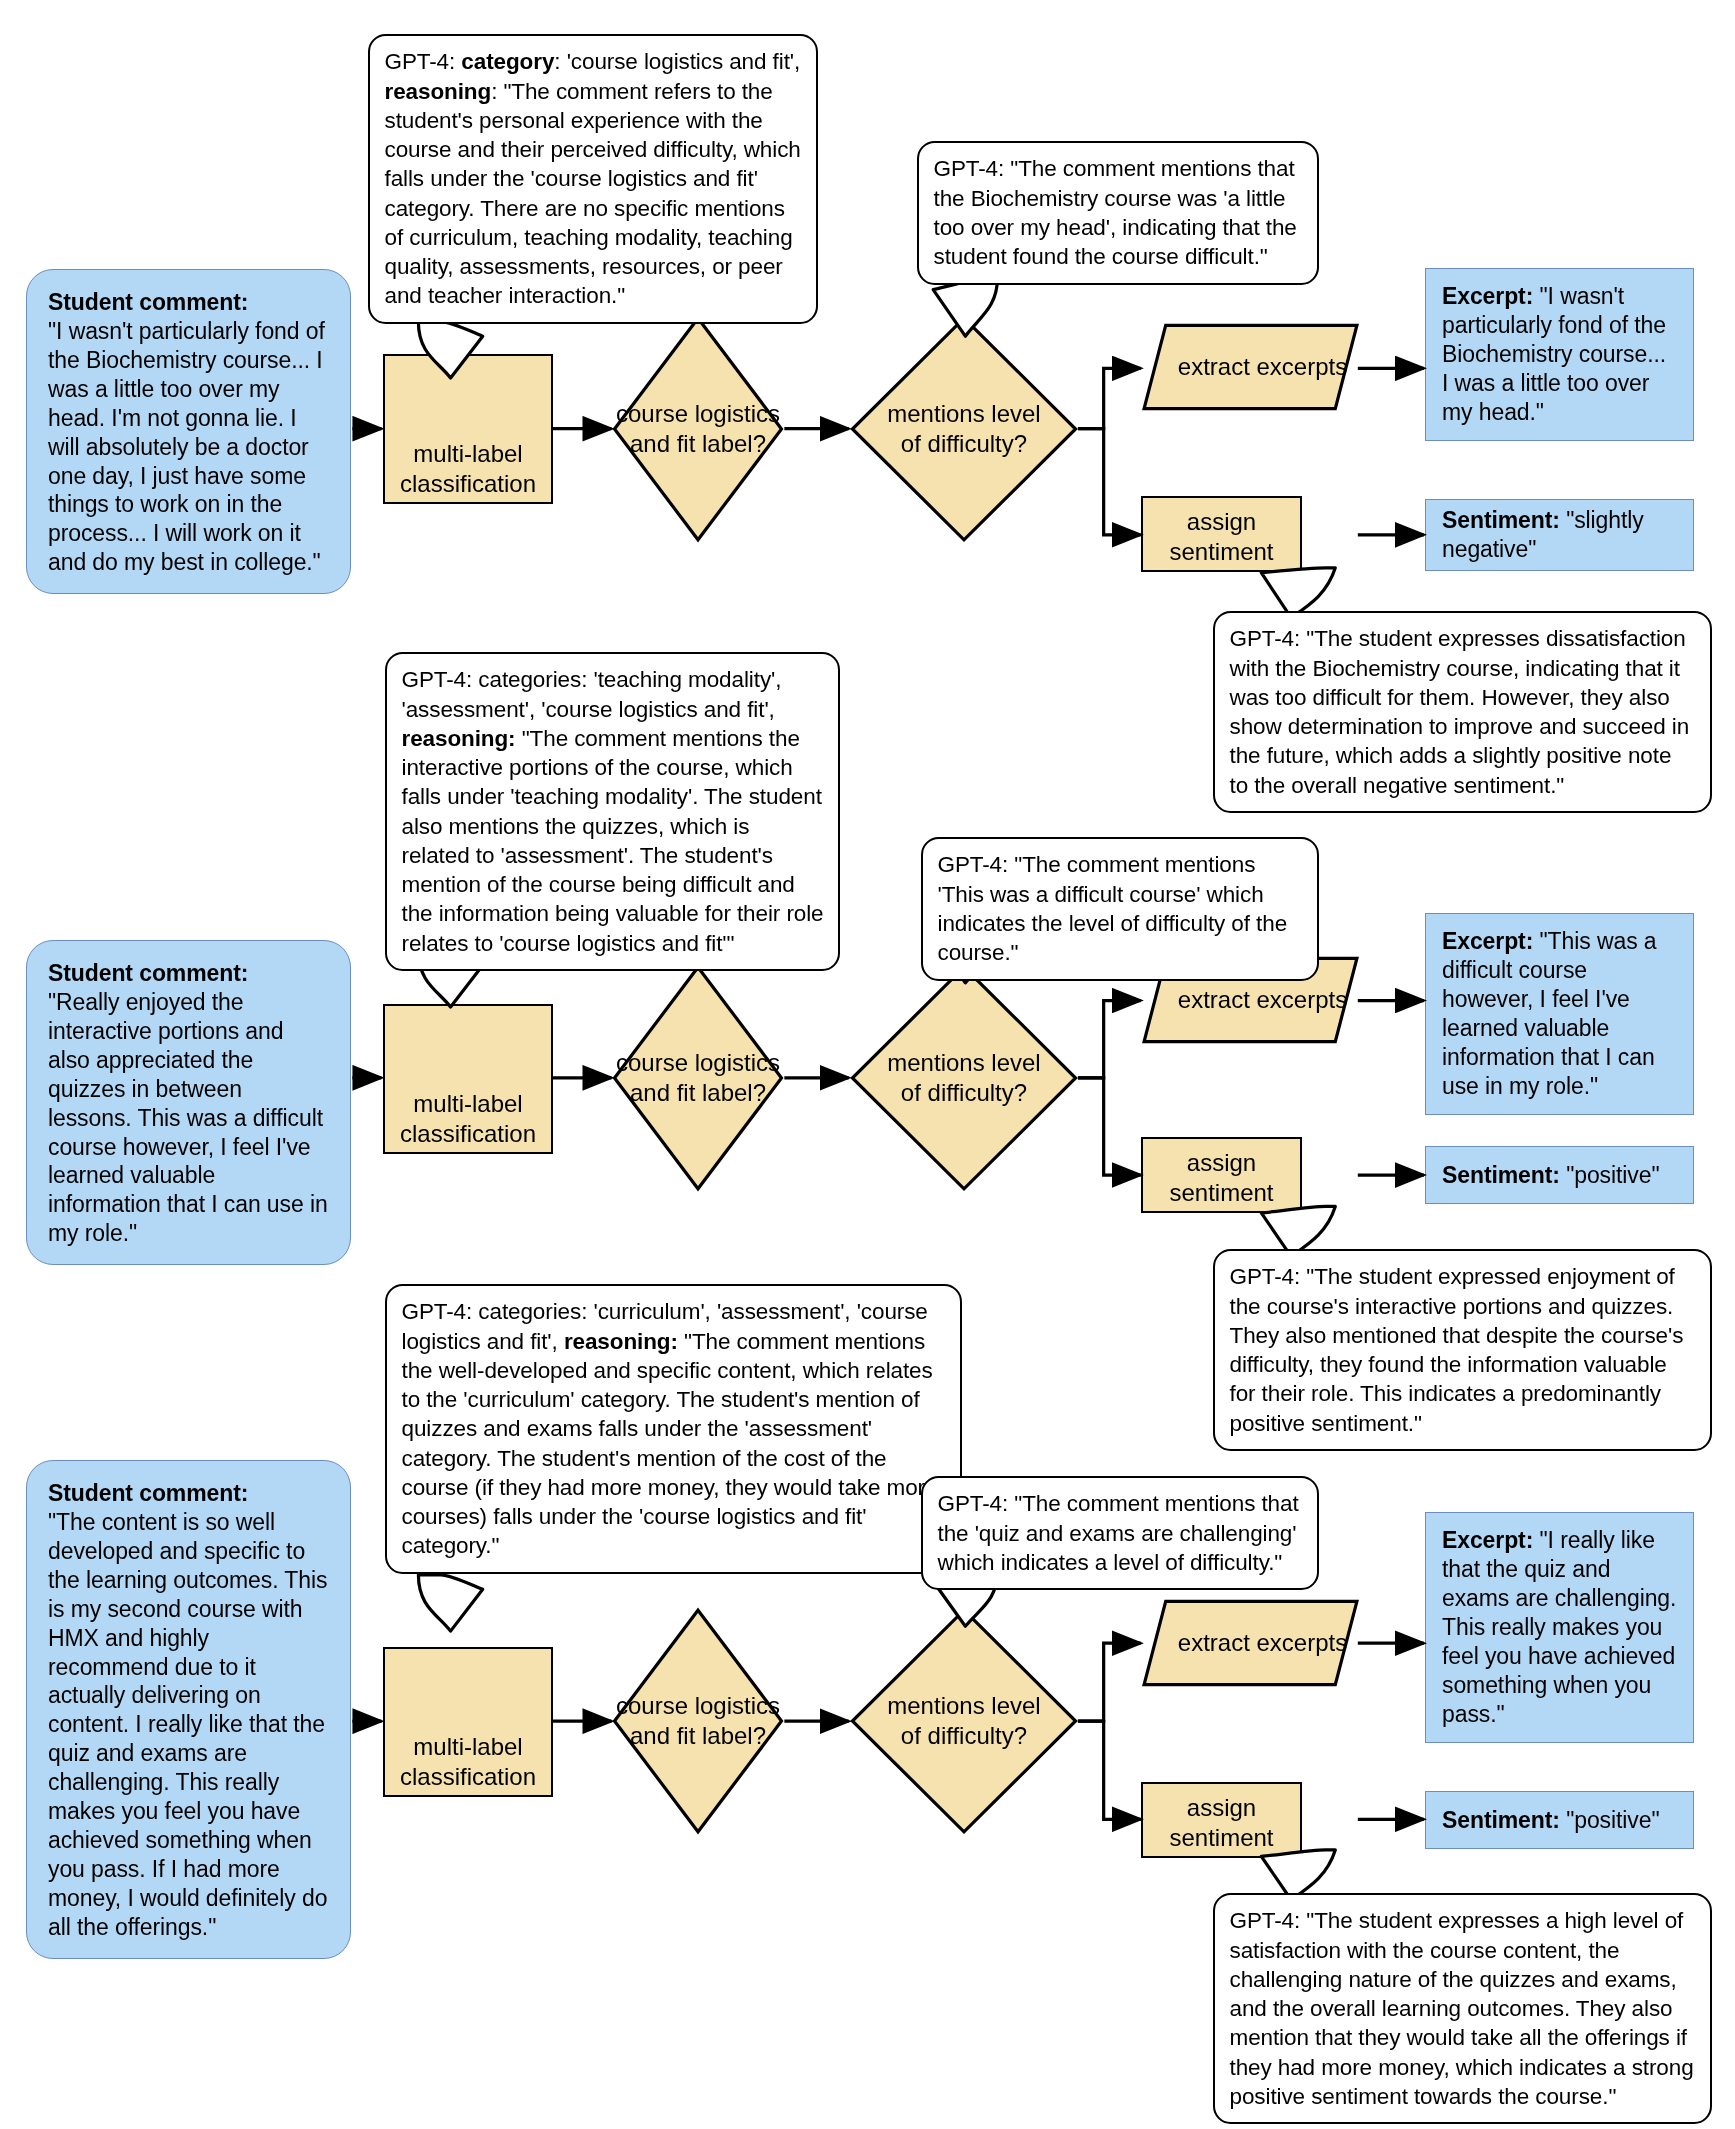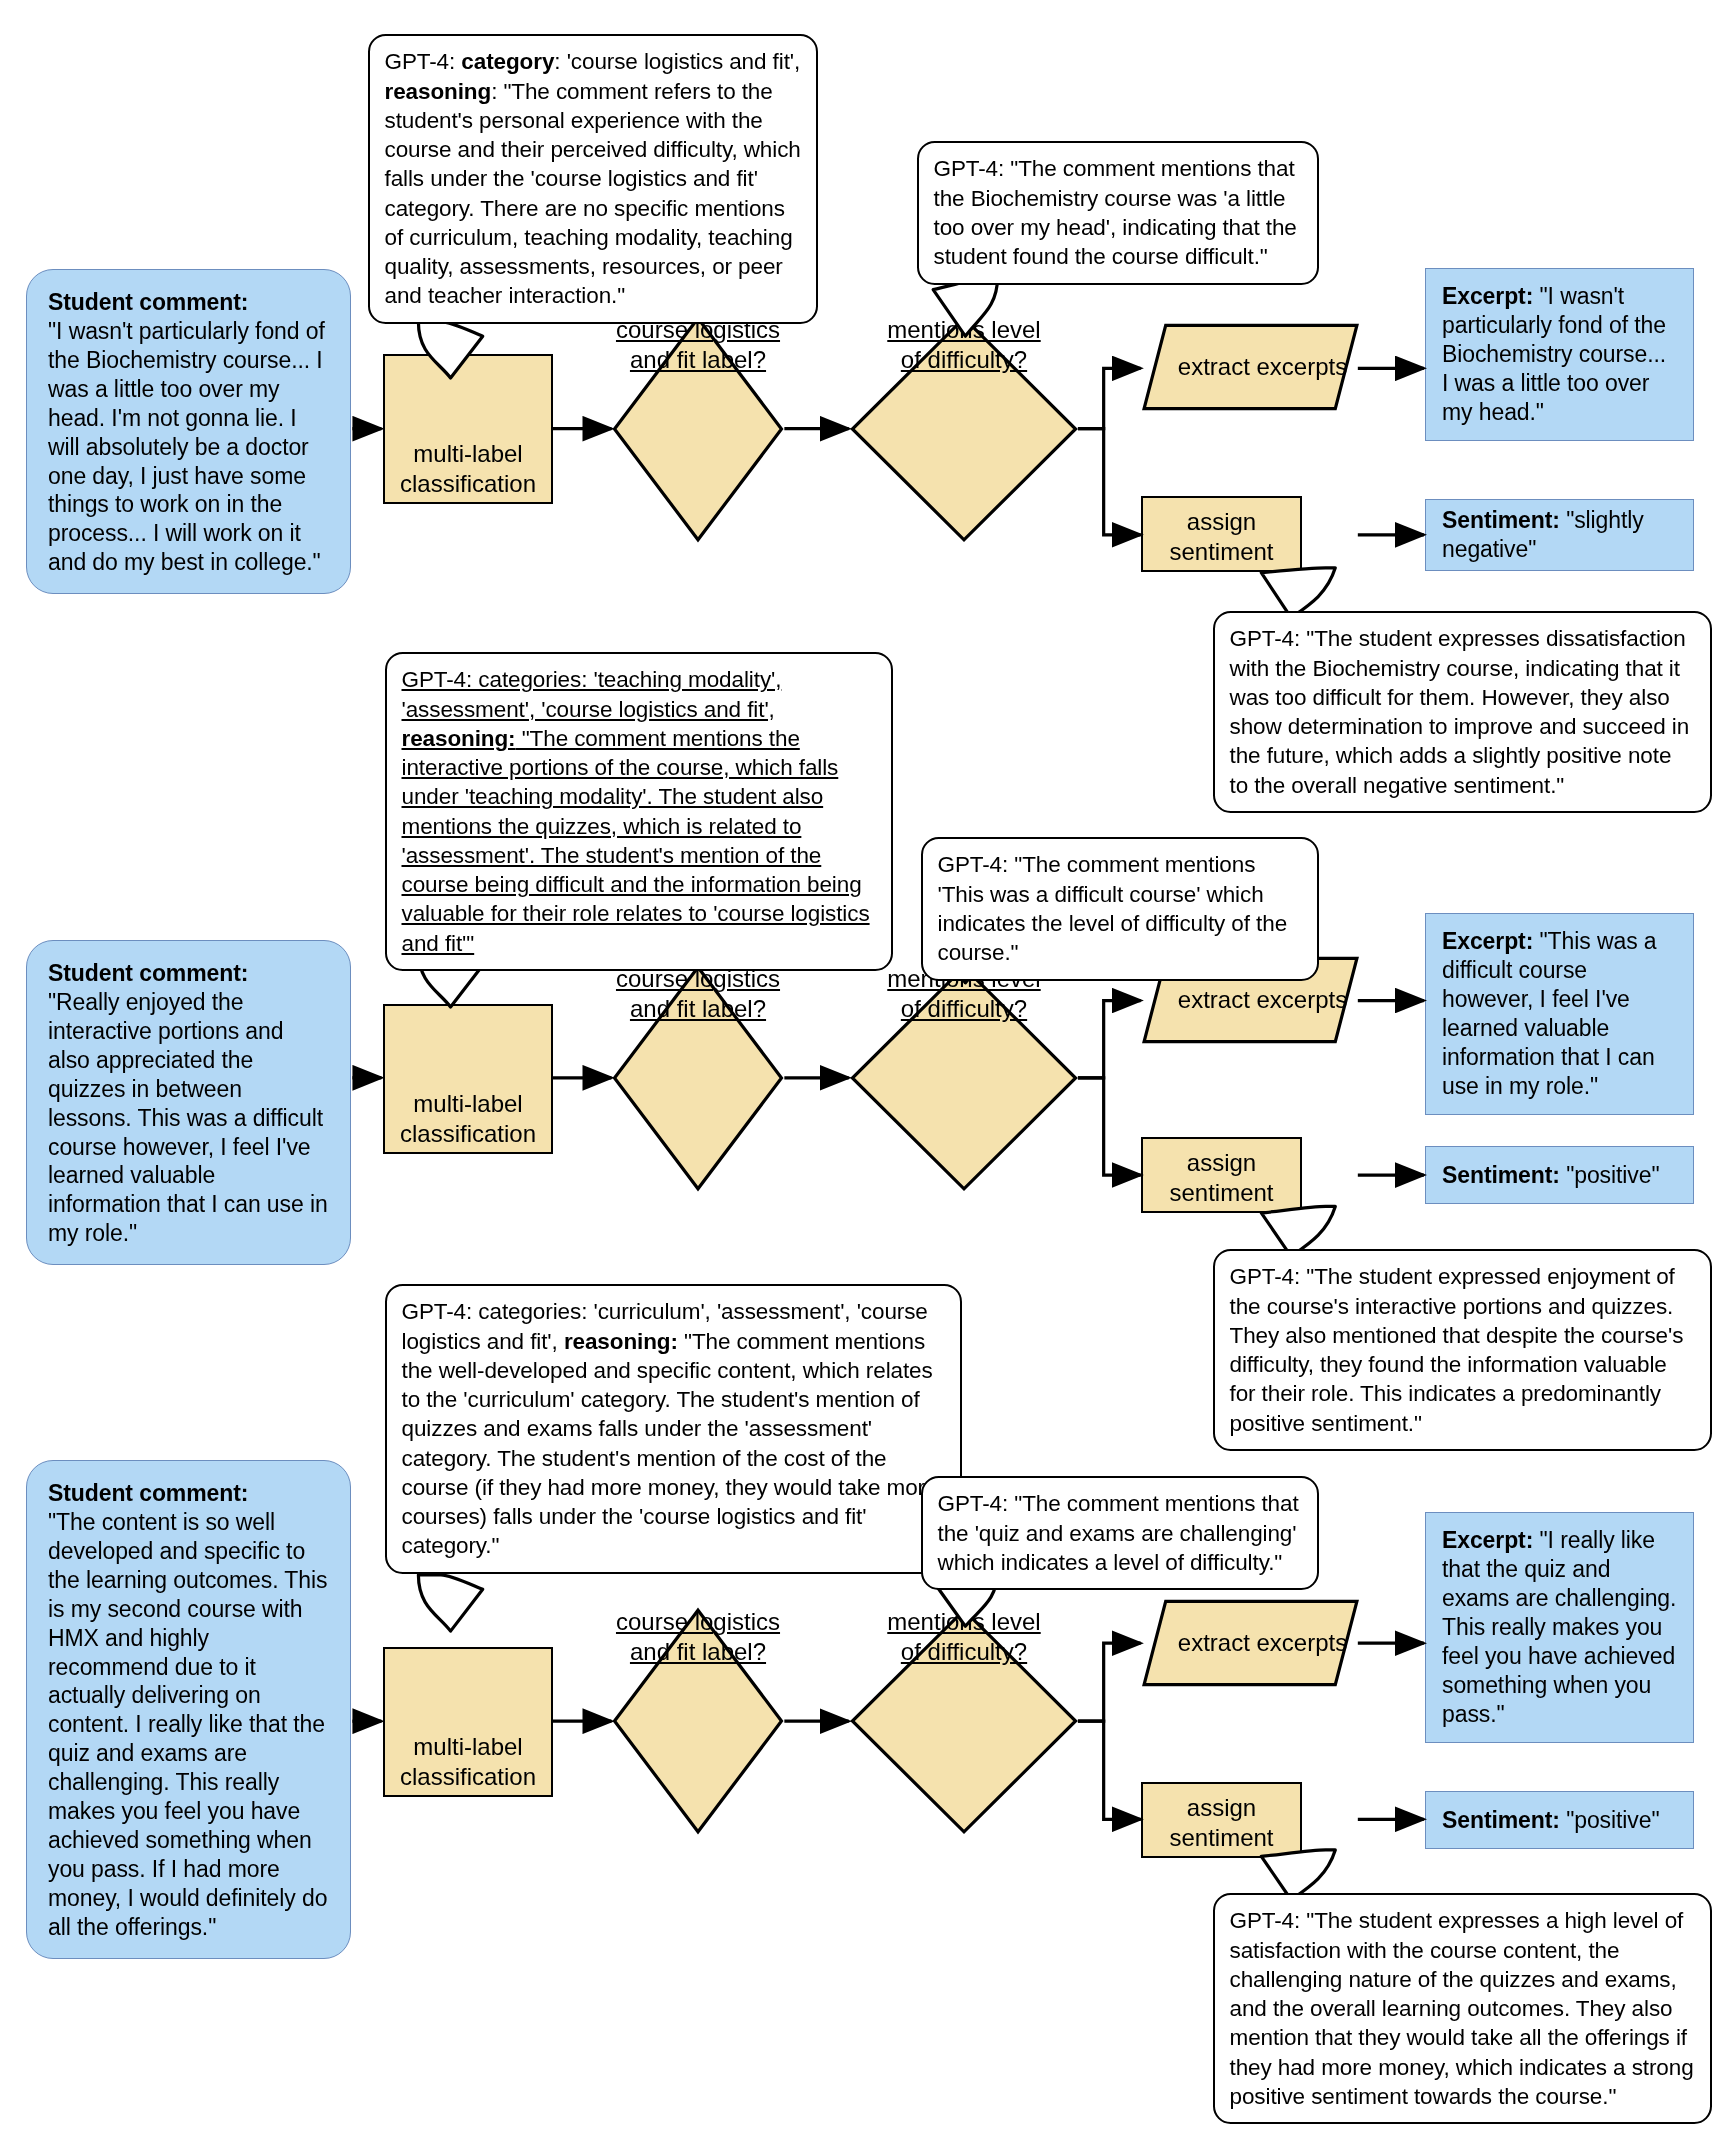--- a/index.html
+++ b/index.html
@@ -46,24 +46,23 @@
     display:flex;align-items:flex-end;justify-content:center;
     text-align:center;
     font-size:24px;
     line-height:1.24;
     padding:3.2px 4.8px;
   }
   .diamond-wrap{position:absolute;}
   .diamond-wrap svg{position:absolute;left:0;top:0;}
   .diamond-text{
     position:absolute;left:0;top:0;width:100%;height:100%;
-    display:flex;align-items:flex-start;justify-content:center;
+    display:flex;align-items:center;justify-content:center;
     text-align:center;font-size:24px;line-height:1.24;
     pointer-events:none;
-    text-decoration:underline;
   }
   .para-wrap{position:absolute;}
   .para-wrap svg{position:absolute;left:0;top:0;}
   .para-text{
     position:absolute;left:12px;top:0;width:100%;height:100%;
     display:flex;align-items:center;justify-content:center;
     text-align:center;font-size:24px;line-height:1.24;
     pointer-events:none;
   }
 
@@ -209,21 +208,21 @@
 
   <div class="node callout" style="left:1213px;top:611px;width:499px;">
     <span>GPT-4: "The student expresses dissatisfaction with the Biochemistry course, indicating that it was too difficult for them. However, they also show determination to improve and succeed in the future, which adds a slightly positive note to the overall negative sentiment."</span>
   </div>
 
   <div class="node comment" style="left:26px;top:940px;width:325px;">
     <span class="lbl">Student comment:</span><br>
     <span>"Really enjoyed the interactive portions and also appreciated the quizzes in between lessons. This was a difficult course however, I feel I've learned valuable information that I can use in my role."</span>
   </div>
 
-  <div class="node callout" style="left:385px;top:652px;width:508px;text-decoration:underline;">
+  <div class="node callout" style="left:385px;top:652px;width:455px;">
     <span>GPT-4: categories: 'teaching modality', 'assessment', 'course logistics and fit', </span><b>reasoning:</b><span> "The comment mentions the interactive portions of the course, which falls under 'teaching modality'. The student also mentions the quizzes, which is related to 'assessment'. The student's mention of the course being difficult and the information being valuable for their role relates to 'course logistics and fit'"</span>
   </div>
 
   <div class="node callout" style="left:921px;top:837px;width:398px;">
     <span>GPT-4: "The comment mentions 'This was a difficult course' which indicates the level of difficulty of the course."</span>
   </div>
 
   <div class="node proc" style="left:383px;top:1004px;width:170px;height:150px;">
     <span style="white-space:pre-line;">multi-label
 classification</span>

